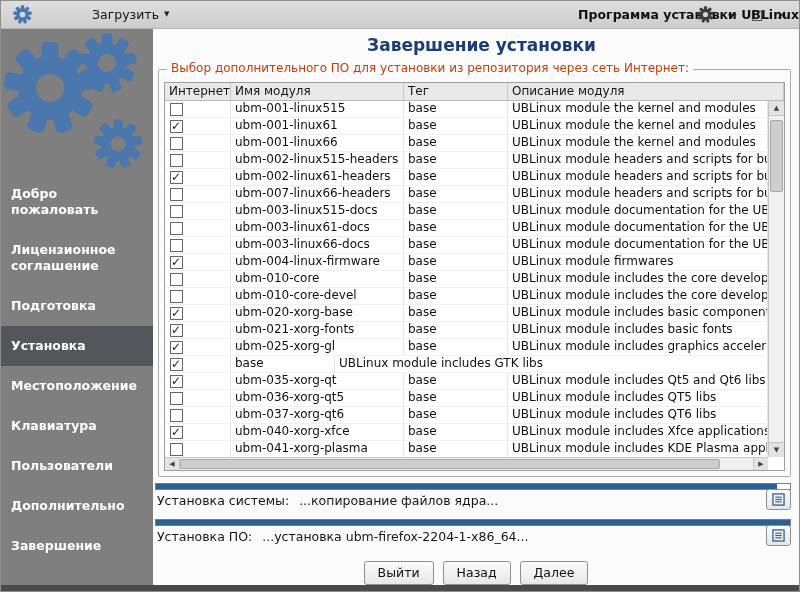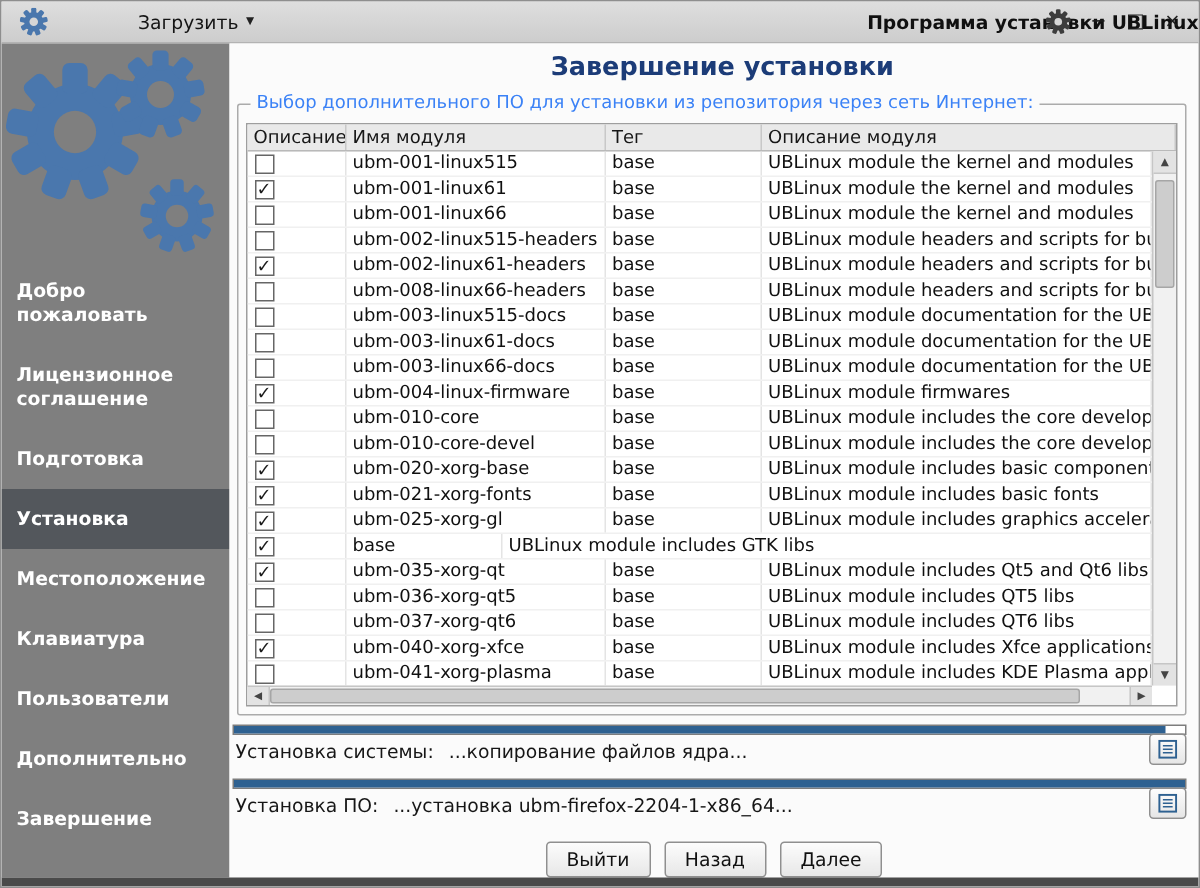--- a/index.html
+++ b/index.html
@@ -25,21 +25,21 @@
   .g-small{position:absolute;left:92px;top:86px;width:50px;height:50px;}
   .nav{position:absolute;top:145px;left:0;right:0;display:flex;flex-direction:column;}
   .side-item{padding:12px 12px 12px 10px;color:#ffffff;font-size:12.5px;font-weight:bold;line-height:16px;white-space:pre-line;}
   .side-item.active{background:#53575c;}
 
   
   .main{position:absolute;top:28px;left:152px;right:0;bottom:6px;background:#fbfbfb;}
   .page-title{position:absolute;top:6px;left:0;right:0;text-align:center;font-size:17px;font-weight:bold;color:#1c3c78;padding-left:11px;}
 
   .groupbox{position:absolute;left:5px;right:8px;top:40px;height:406px;border:1px solid #ababab;border-radius:2px;}
-  .gb-label{position:absolute;top:-9px;left:8px;background:#fbfbfb;padding:0 4px;font-size:12px;color:#3b82f6;white-space:nowrap;text-align:right;}
+  .gb-label{position:absolute;top:-9px;left:8px;background:#fbfbfb;padding:0 4px;font-size:12px;color:#c2410c;white-space:nowrap;text-align:right;}
 
   .table{position:absolute;left:5px;right:5px;top:12px;bottom:5px;border:1px solid #9e9e9e;background:#ffffff;}
   .thead{position:absolute;top:0;left:0;right:0;height:18px;display:flex;background:#e9e9e9;border-bottom:1px solid #b9b9b9;box-sizing:border-box;}
   .th{font-size:12px;color:#161616;padding:1px 0 0 4px;border-right:1px solid #c8c8c8;box-sizing:border-box;overflow:hidden;white-space:nowrap;}
   .c0{width:66px;flex:0 0 auto;}
   .c1{width:173px;flex:0 0 auto;}
   .c2{width:104px;flex:0 0 auto;}
   .c3{flex:1;}
   .tbody{position:absolute;top:18px;left:0;right:16px;bottom:13px;overflow:hidden;}
   .tr{display:flex;height:16px;border-bottom:1px solid #f0f0f0;box-sizing:content-box;}
@@ -145,21 +145,21 @@
       </div>
   </div>
 
   <div class="main">
     <div class="page-title">Завершение установки</div>
 
     <div class="groupbox">
       <span class="gb-label">Выбор дополнительного ПО для установки из репозитория через сеть Интернет:</span>
       <div class="table">
         <div class="thead">
-            <div class="th c0">Описание</div>
+            <div class="th c0">Интернет</div>
             <div class="th c1">Имя модуля</div>
             <div class="th c2">Тег</div>
             <div class="th c3">Описание модуля</div>
           </div>
         <div class="tbody">
             <div class="tr">
               <div class="td c0">
                 <span class="cb"></span>
               </div>
               <div class="td c1">ubm-001-linux515</div>
@@ -195,21 +195,21 @@
                 <span class="cb checked"></span>
               </div>
               <div class="td c1">ubm-002-linux61-headers</div>
               <div class="td c2">base</div>
               <div class="td c3">UBLinux module headers and scripts for buil</div>
             </div>
             <div class="tr">
               <div class="td c0">
                 <span class="cb"></span>
               </div>
-              <div class="td c1">ubm-008-linux66-headers</div>
+              <div class="td c1">ubm-007-linux66-headers</div>
               <div class="td c2">base</div>
               <div class="td c3">UBLinux module headers and scripts for buil</div>
             </div>
             <div class="tr">
               <div class="td c0">
                 <span class="cb"></span>
               </div>
               <div class="td c1">ubm-003-linux515-docs</div>
               <div class="td c2">base</div>
               <div class="td c3">UBLinux module documentation for the UBLi</div>

